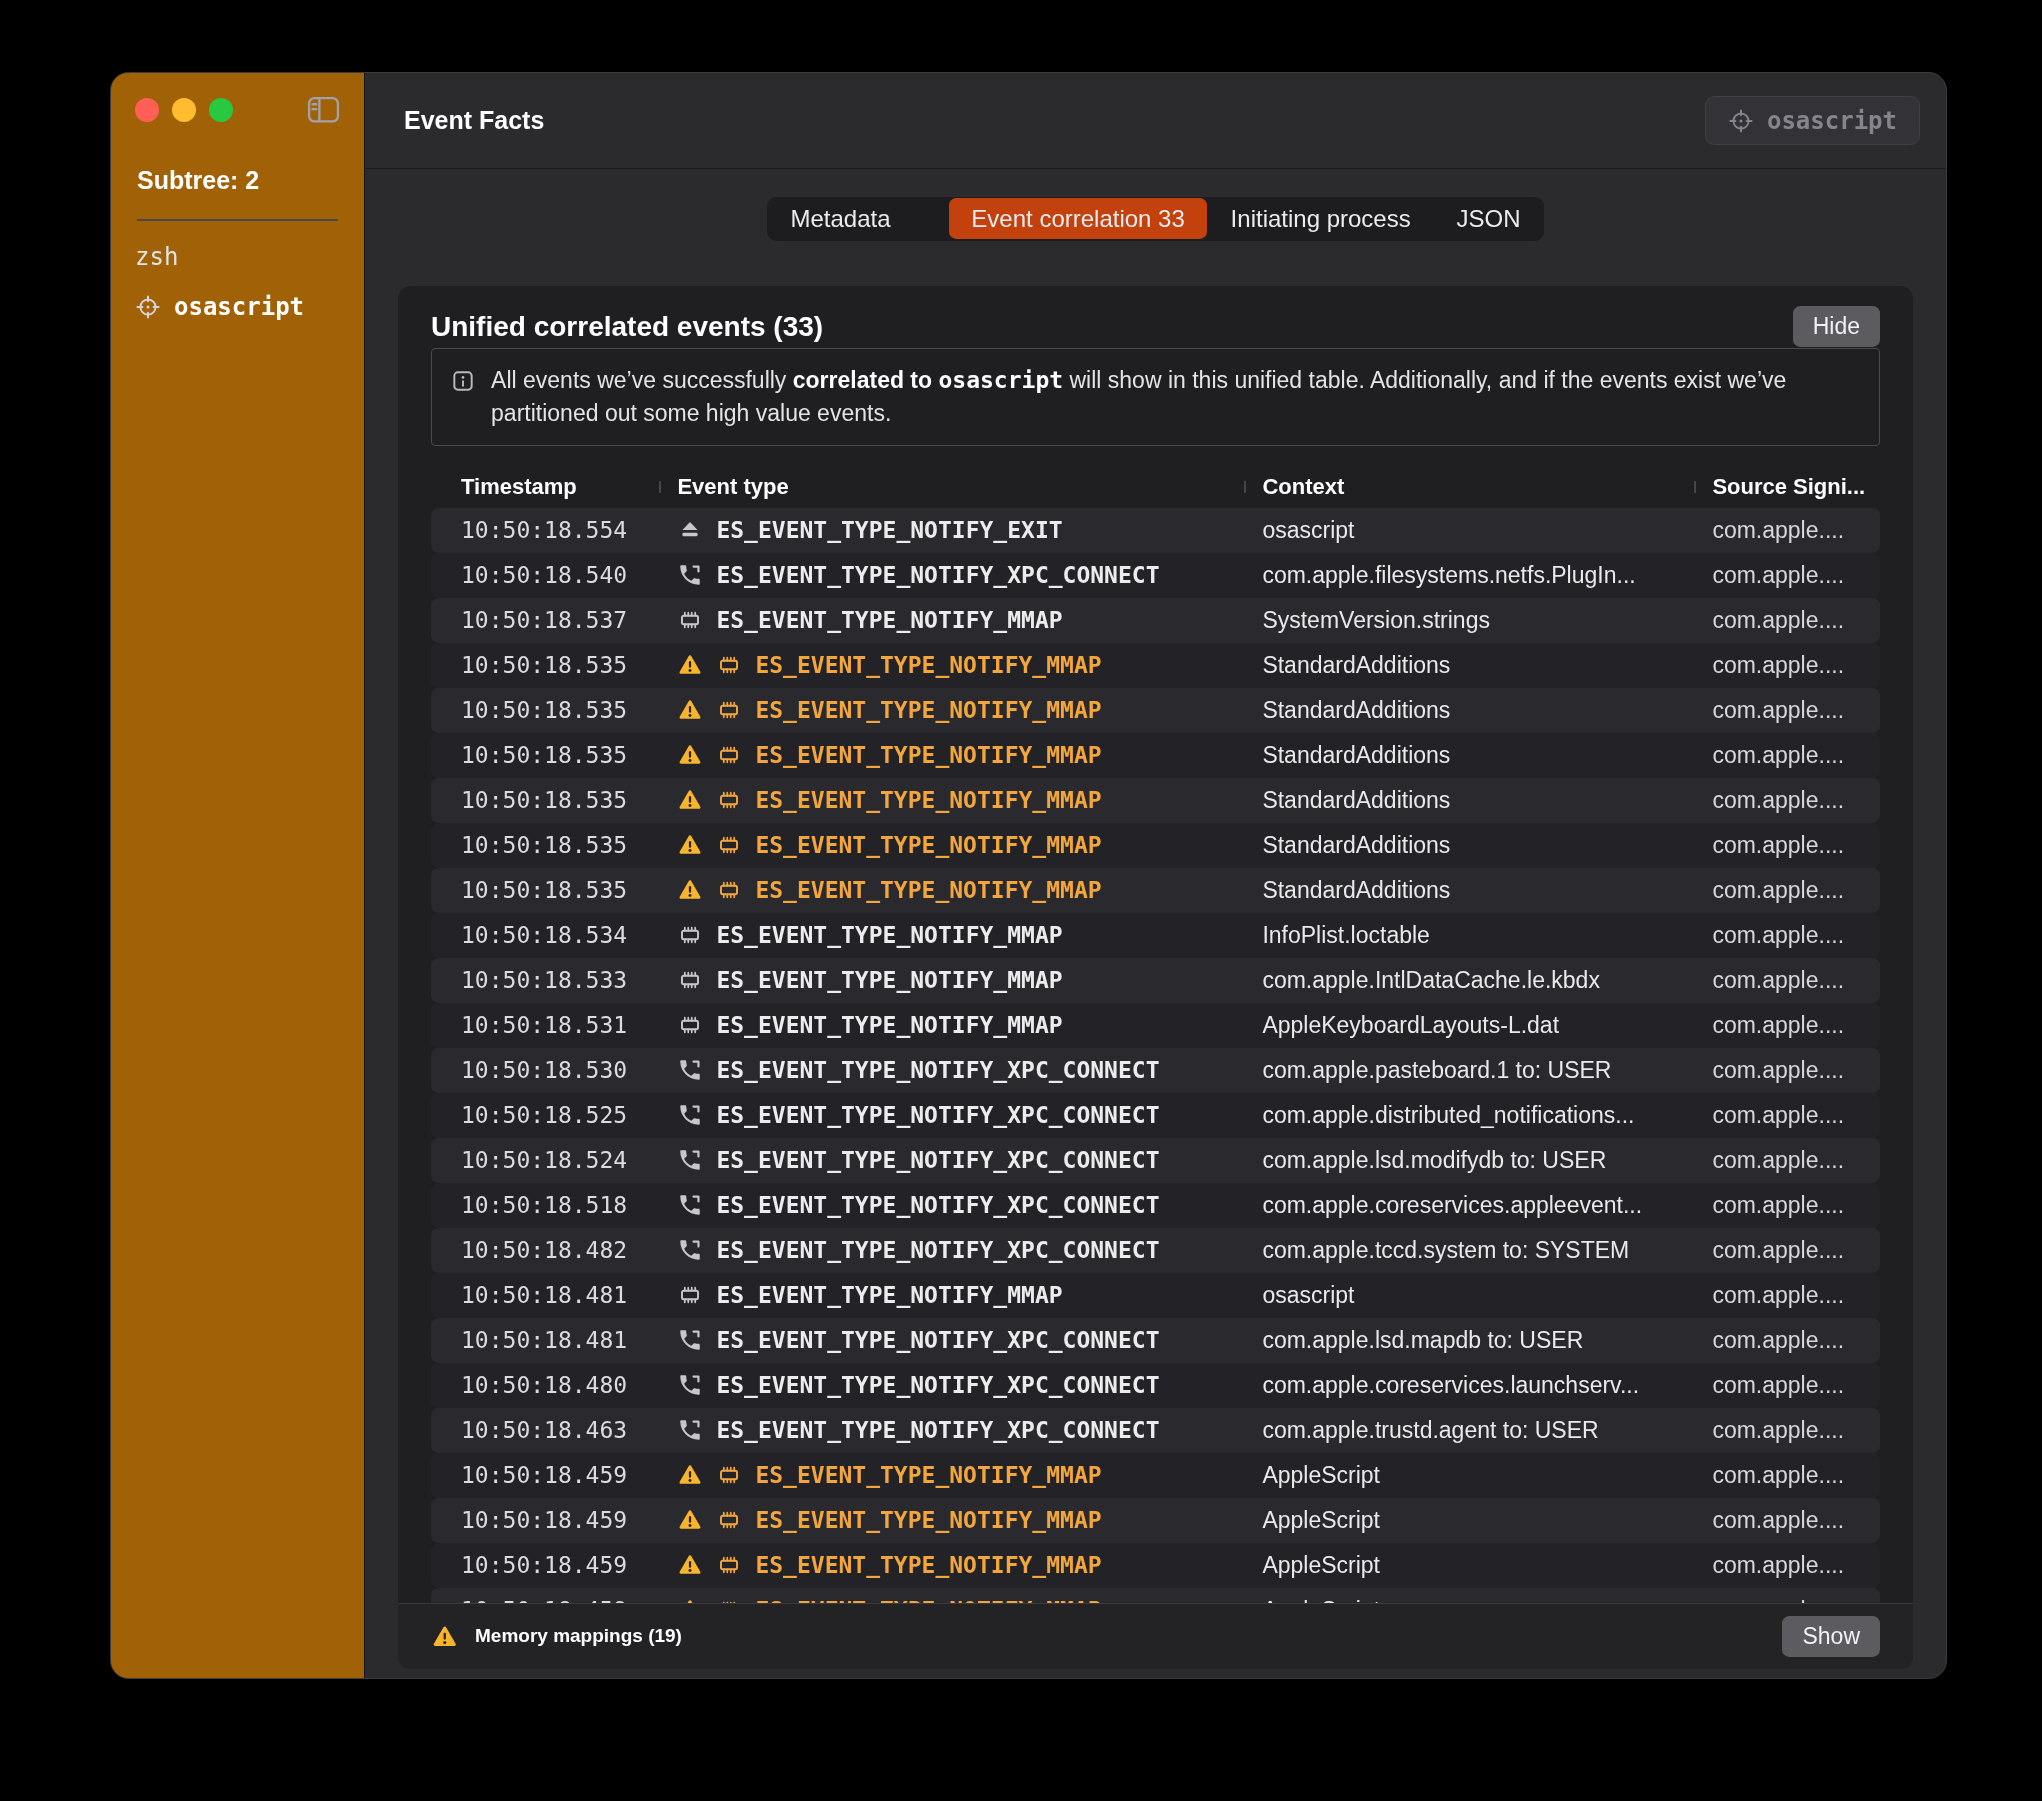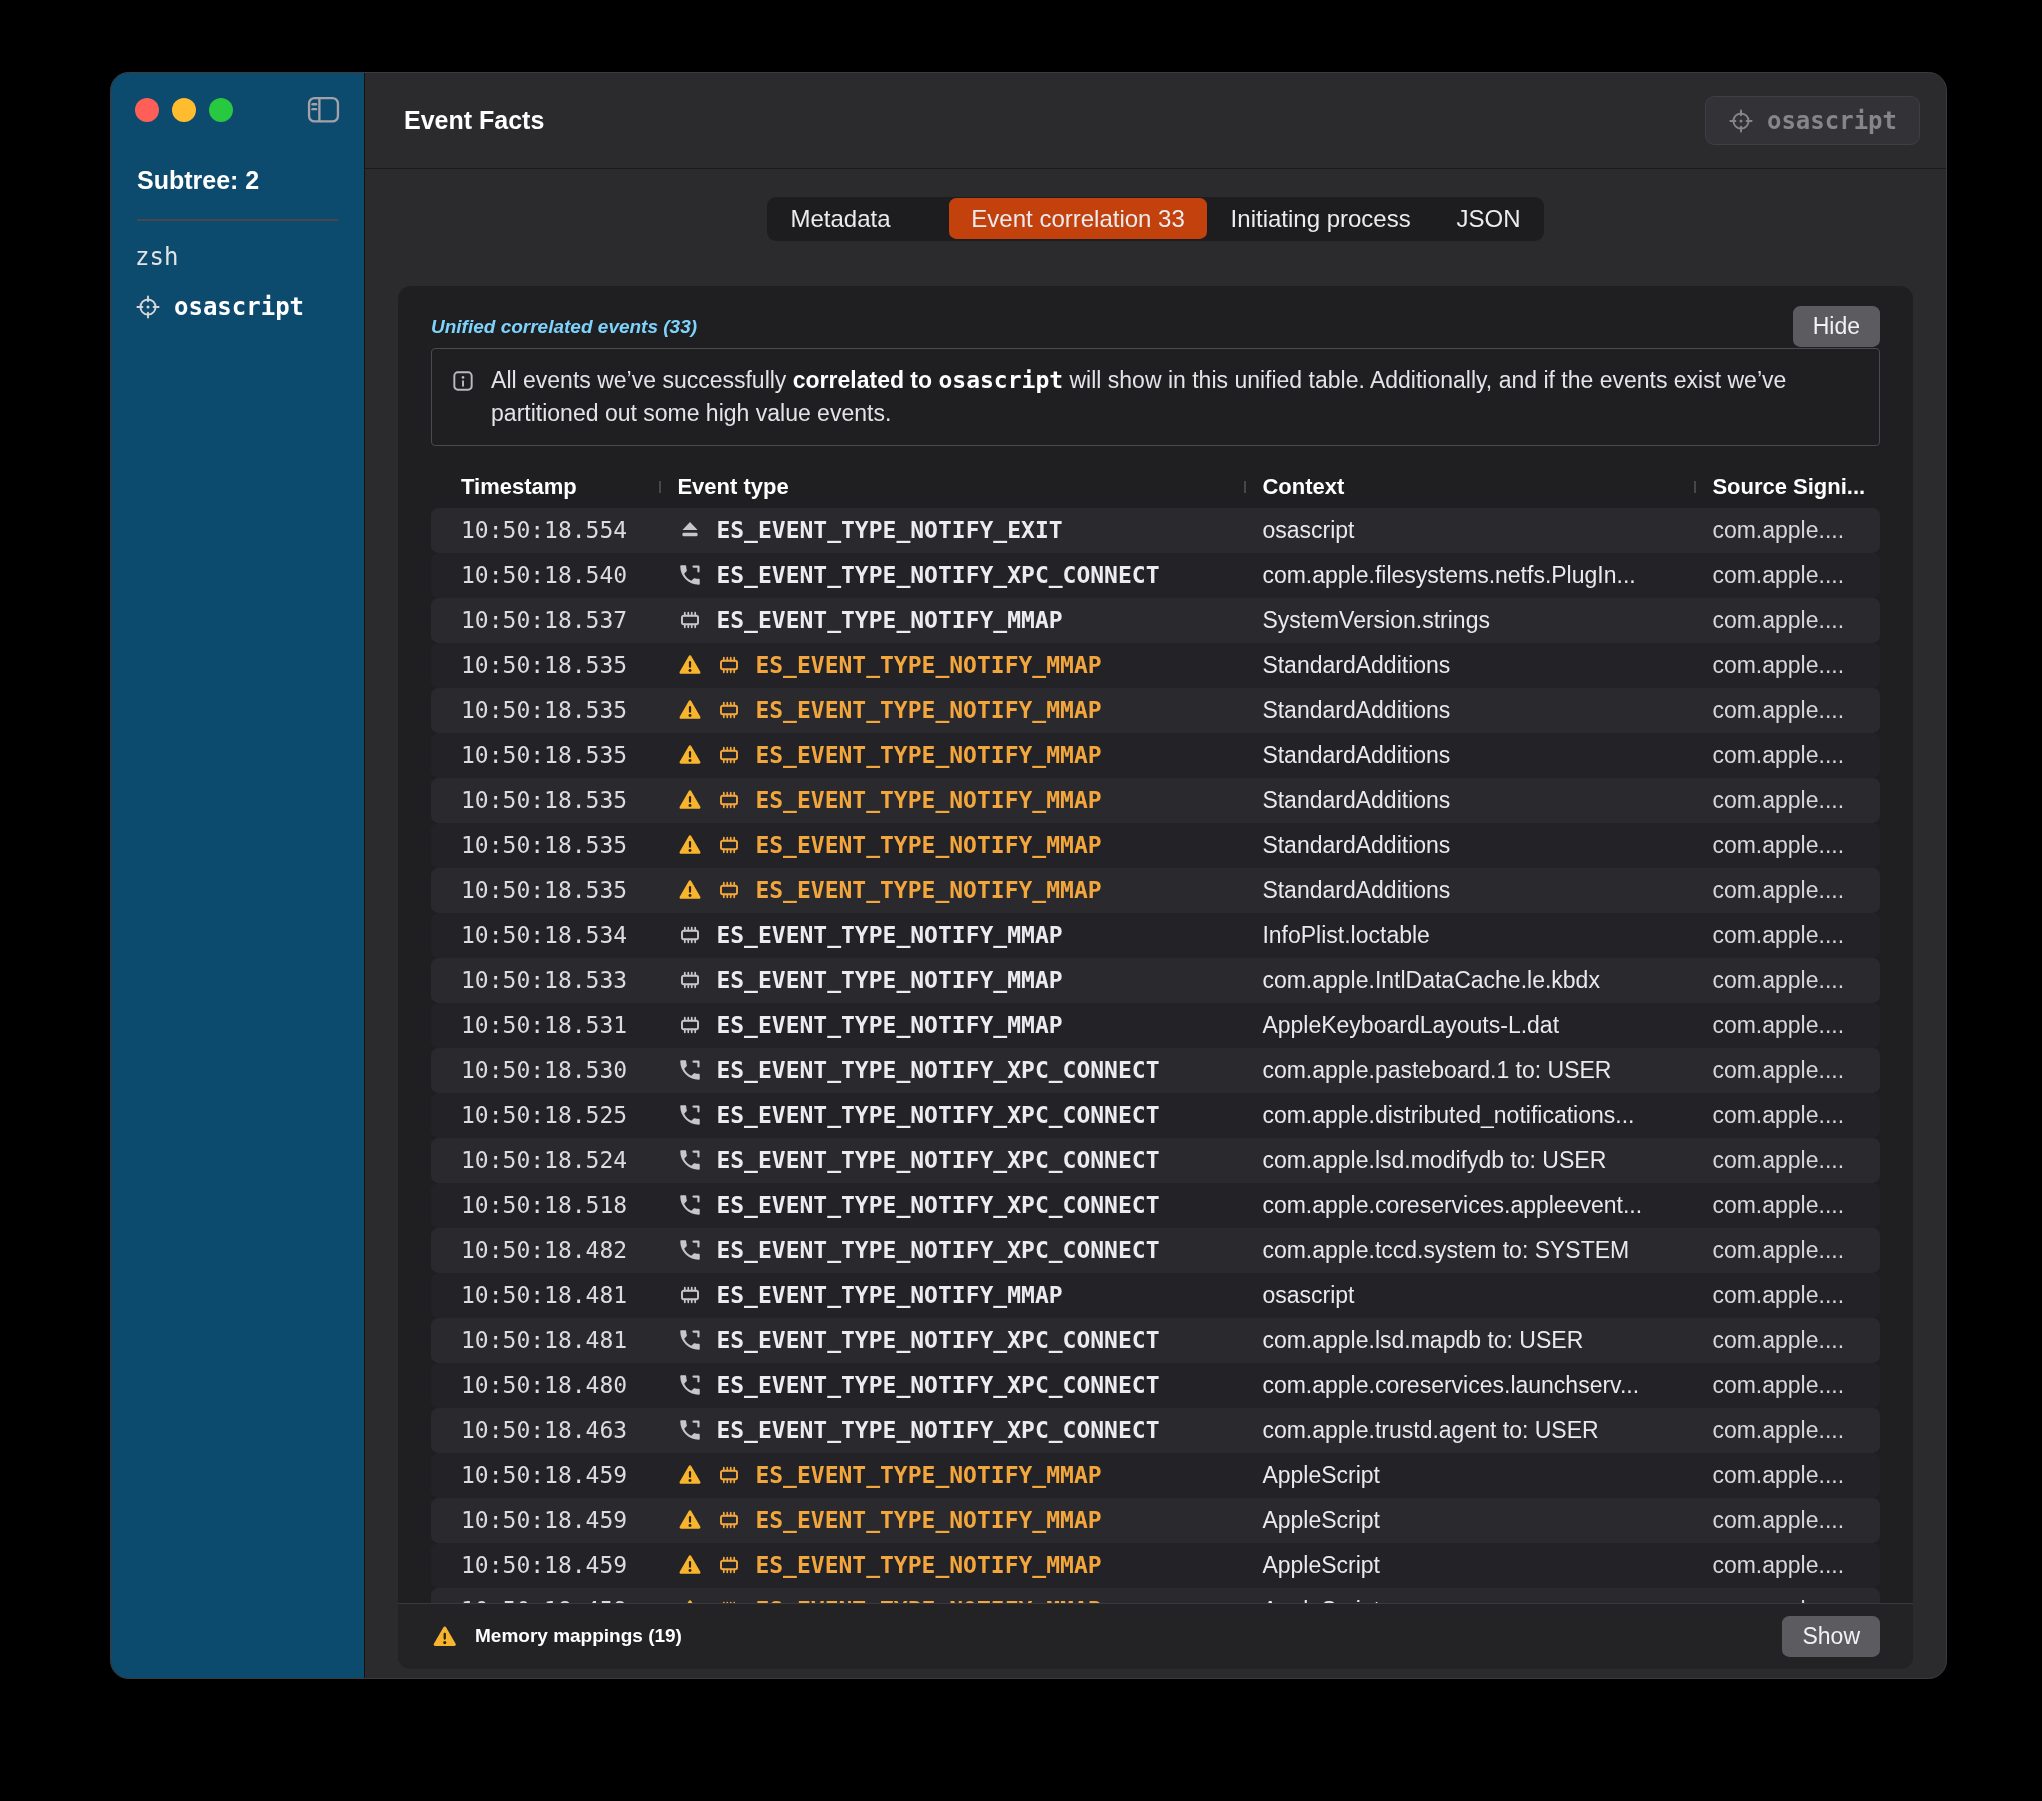--- a/index.html
+++ b/index.html
@@ -17,21 +17,21 @@
   .stage { position:relative; width:100%; height:100%; }
 
   .window {
     position:absolute; left:110px; top:72px; width:1837px; height:1607px;
     background:#2b2b2e; border-radius:18.4px; overflow:hidden;
     display:flex; border:0.9px solid #3c3c40;
     box-shadow:0 46px 110px rgba(0,0,0,.85);
   }
 
   
-  .sidebar { width:254px; flex:none; display:flex; flex-direction:column; border-right:1.8px solid #141416; background:#0c4a6e; }
+  .sidebar { width:254px; flex:none; display:flex; flex-direction:column; border-right:1.8px solid #141416; background:#a16207; }
   .sidebar-top { height:73px; display:flex; align-items:center; justify-content:space-between; padding:0 24px; }
   .lights { display:flex; gap:13px; }
   .light { width:24px; height:24px; border-radius:50%; }
   .light.red { background:#ff5f57; }
   .light.yellow { background:#febc2e; }
   .light.green { background:#28c840; }
   .icon-btn { color:#a2a2a8; display:inline-flex; cursor:pointer; }
   .subtree { margin:20px 26px 0; font-size:25px; font-weight:700; color:#fff; }
   .sb-divider { height:1.8px; background:#48484c; margin:24px 26px 22px; }
   .proc-item { display:flex; align-items:center; gap:13px; margin:0 24px 22px; font-size:24px; color:#e4e4e8; cursor:pointer; }
@@ -59,21 +59,21 @@
   .tab.selected { background:#c2410c;margin-left:35px; }
 
   
   .panel {
     margin-top:18.4px; width:1515px; flex:1; min-height:0;
     background:#1f1f22; border-radius:13px;
     display:flex; flex-direction:column;
     padding:20px 33px 0; overflow:hidden;
   }
   .panel-head { display:flex; align-items:center; justify-content:space-between; flex:none; }
-  .panel-head h2 { font-size:19px; font-weight:700; color:#7dd3fc;font-style:italic; }
+  .panel-head h2 { font-size:28px; font-weight:700; color:#ffffff; }
   .btn-gray {
     background:#5b5b60; color:#f2f2f4; border:none; border-radius:7.3px;
     padding:7.3px 20px; font-size:23px; font-family:inherit; cursor:pointer;
   }
   .info-box {
     margin-top:1px; flex:none;
     border:1.8px solid #4a4a4f; border-radius:4px;
     padding:14.7px 18.4px; display:flex; gap:14.7px; align-items:flex-start;
     font-size:23px; line-height:33px; color:#e4e4e8;
   }

